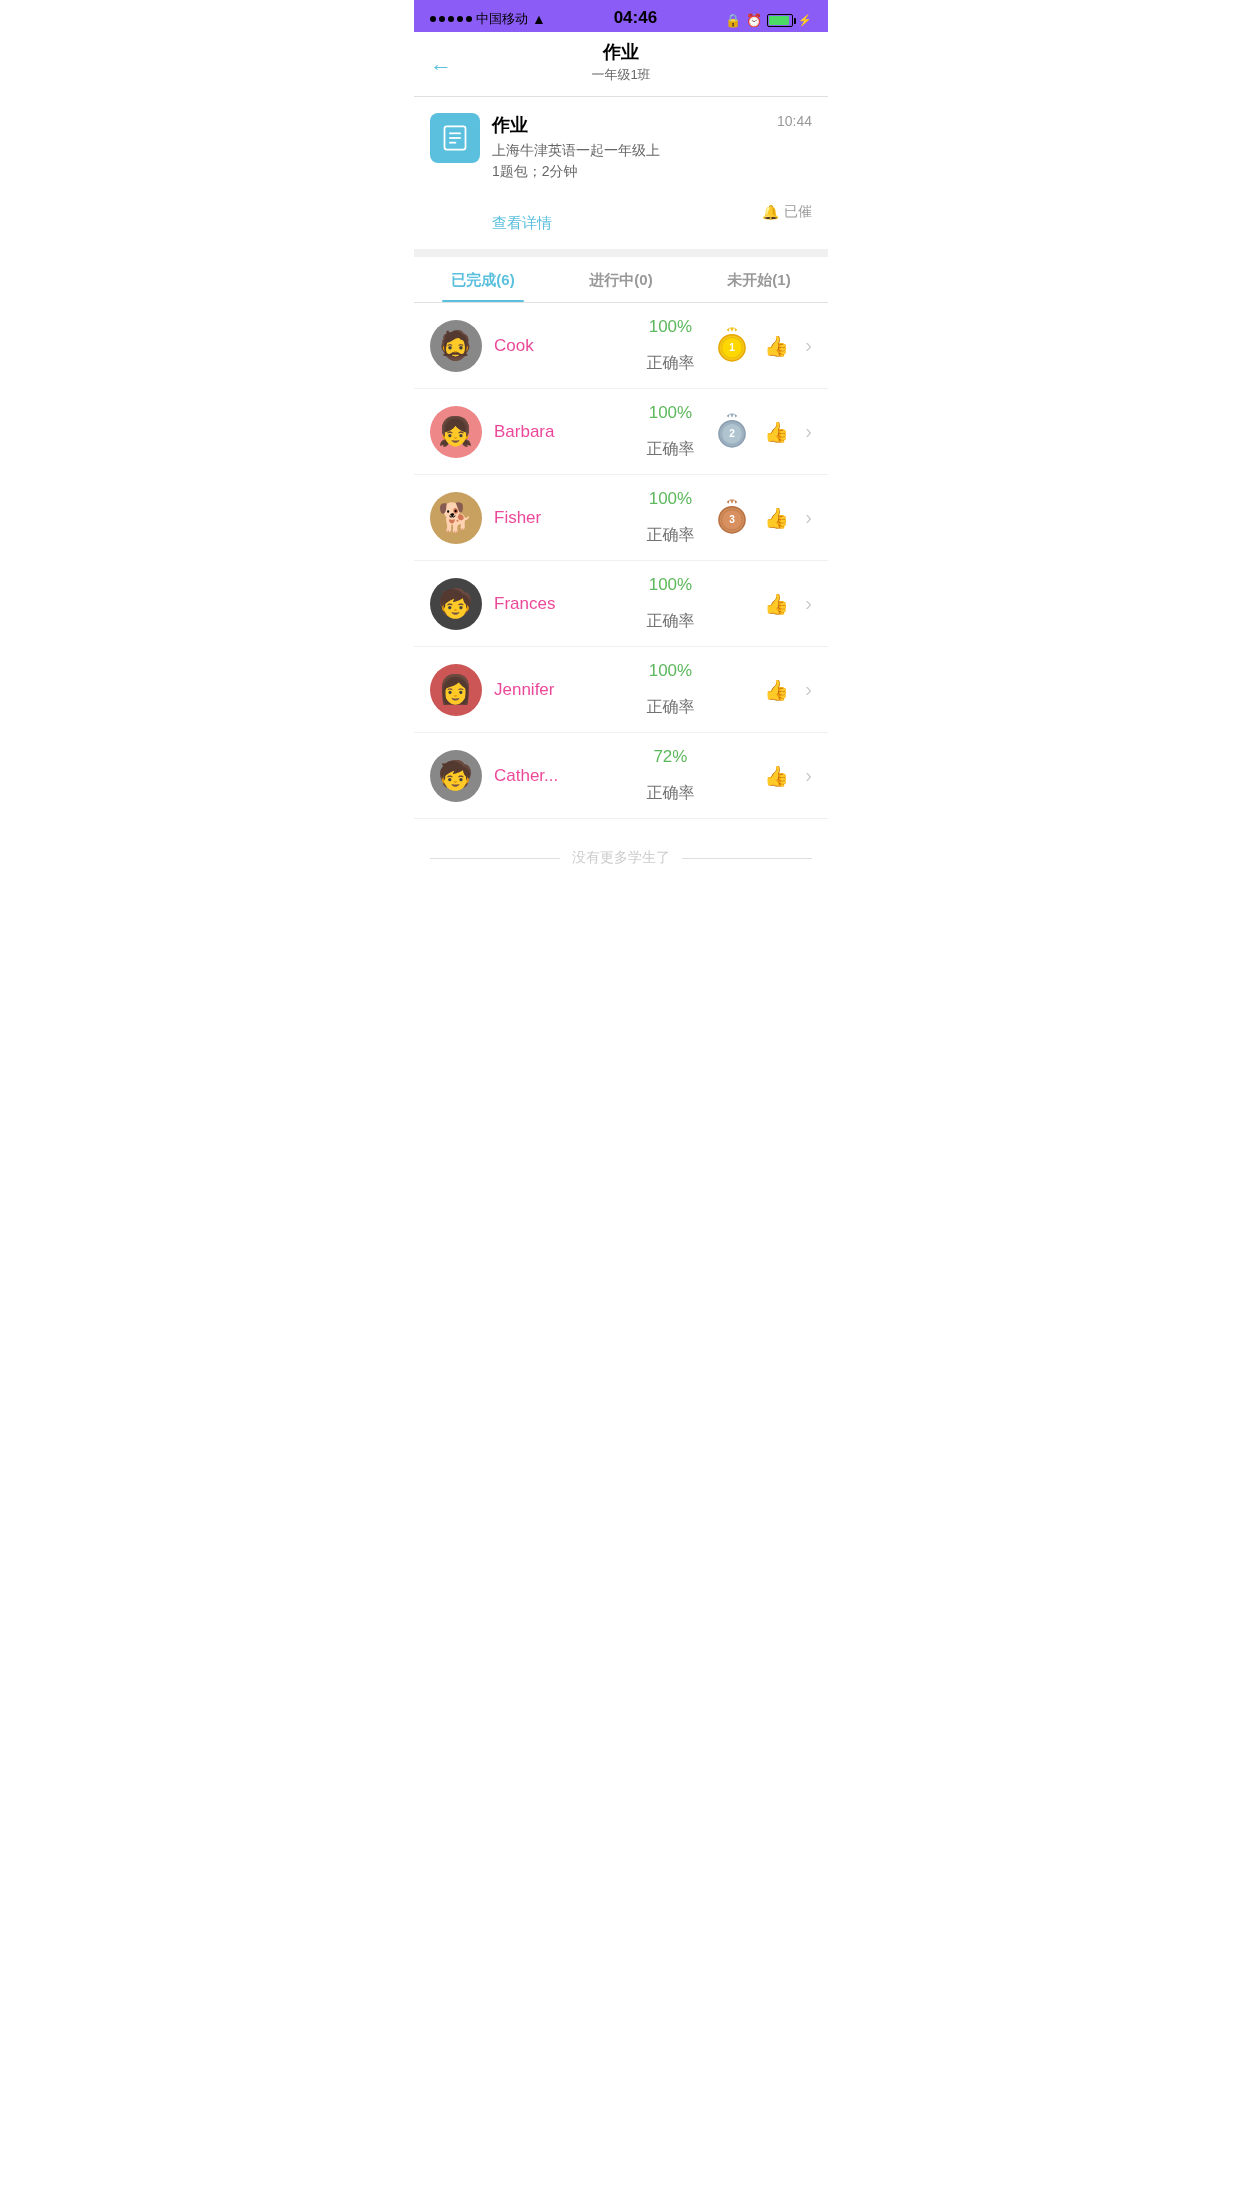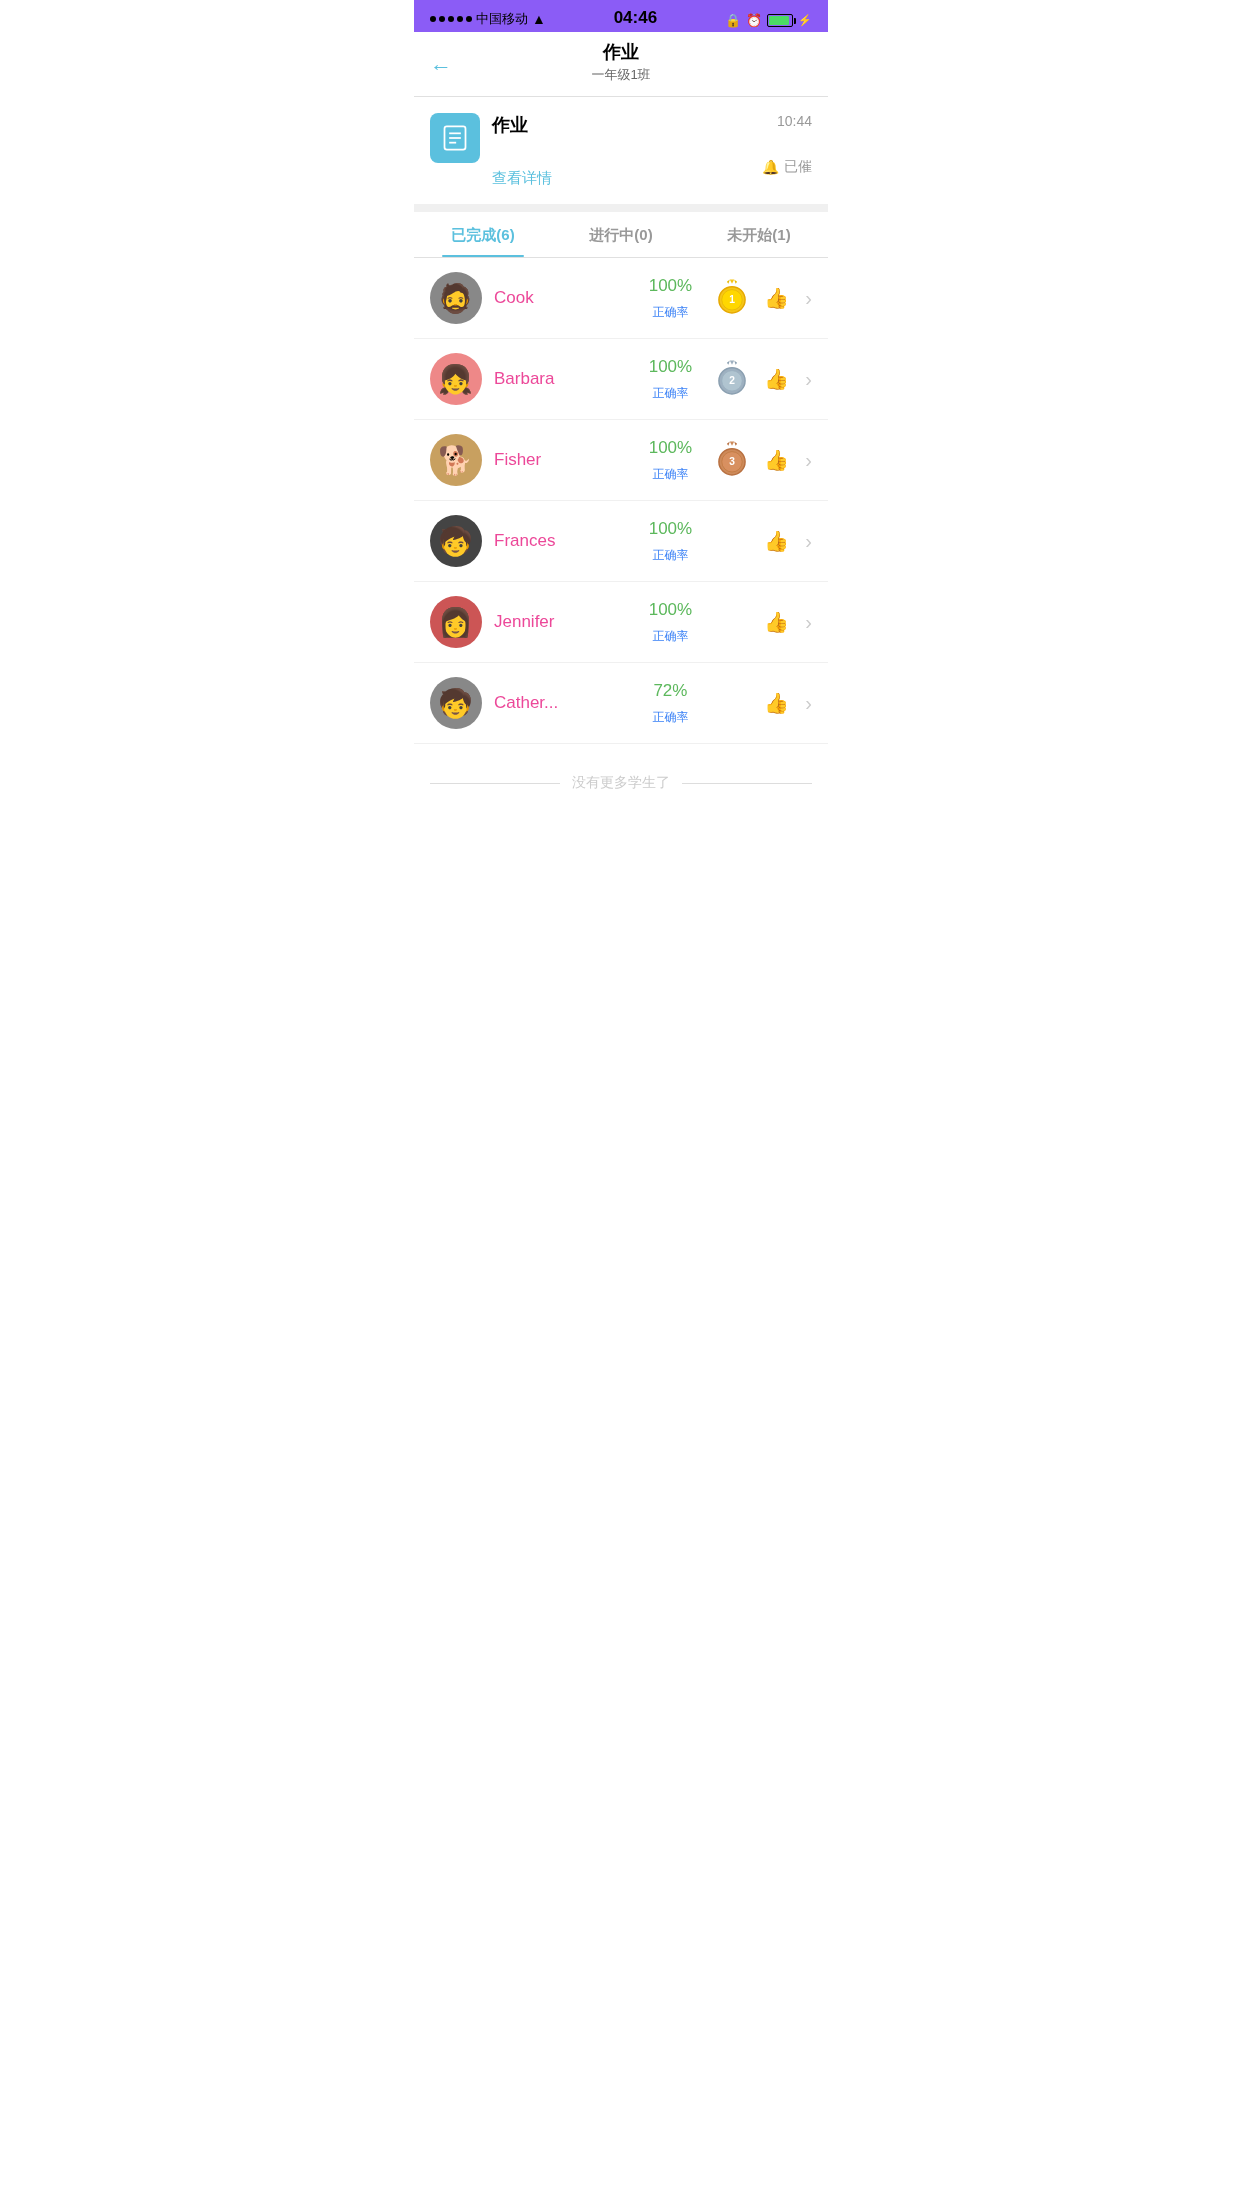--- a/index.html
+++ b/index.html
@@ -100,21 +100,21 @@
       display: flex; align-items: center; padding: 14px 16px;
       border-bottom: 1px solid #f0f0f0; gap: 12px;
     }
     .avatar {
       width: 52px; height: 52px; border-radius: 50%; overflow: hidden; flex-shrink: 0;
       background: #ddd; display: flex; align-items: center; justify-content: center;
     }
     .student-name { font-size: 17px; color: #ec4899; font-weight: 500; flex: 1; }
     .accuracy-block { text-align: center; min-width: 60px; }
     .accuracy-pct { font-size: 17px; color: #5cb85c; font-weight: 500; }
-    .accuracy-label { font-size: 12px; color: #3b82f6; margin-top: 8px; }
+    .accuracy-label { font-size: 16px; color: #737373; margin-top: 16px; }
     .medal { width: 40px; height: 40px; flex-shrink: 0; }
     .medal-placeholder { width: 40px; flex-shrink: 0; }
     .thumbs-icon { color: #bbb; font-size: 20px; cursor: pointer; flex-shrink: 0; }
     .chevron-icon { color: #ccc; font-size: 16px; margin-left: 4px; flex-shrink: 0; }
 
     
     .no-more {
       text-align: center; padding: 30px 16px; color: #ccc; font-size: 14px;
       display: flex; align-items: center; gap: 12px; justify-content: center;
     }
@@ -161,20 +161,24 @@
       <line x1="7" y1="8" x2="17" y2="8" stroke="white" stroke-width="1.5"></line>
       <line x1="7" y1="12" x2="17" y2="12" stroke="white" stroke-width="1.5"></line>
       <line x1="7" y1="16" x2="13" y2="16" stroke="white" stroke-width="1.5"></line>
     </svg>
   </div>
   <div class="assignment-info">
     <div style="display:flex; justify-content:space-between; align-items:flex-start;">
       <div class="assignment-title">作业</div>
       <div class="assignment-time">10:44</div>
     </div>
+    <div class="assignment-desc">
+      <span>上海牛津英语一起一年级上</span><br>
+      <span>1题包；2分钟</span>
+    </div>
     <div class="assignment-meta">
       <span class="assignment-link">查看详情</span>
       <div class="assignment-remind">
         <span>🔔</span>
         <span>已催</span>
       </div>
     </div>
   </div>
 </div>
 

